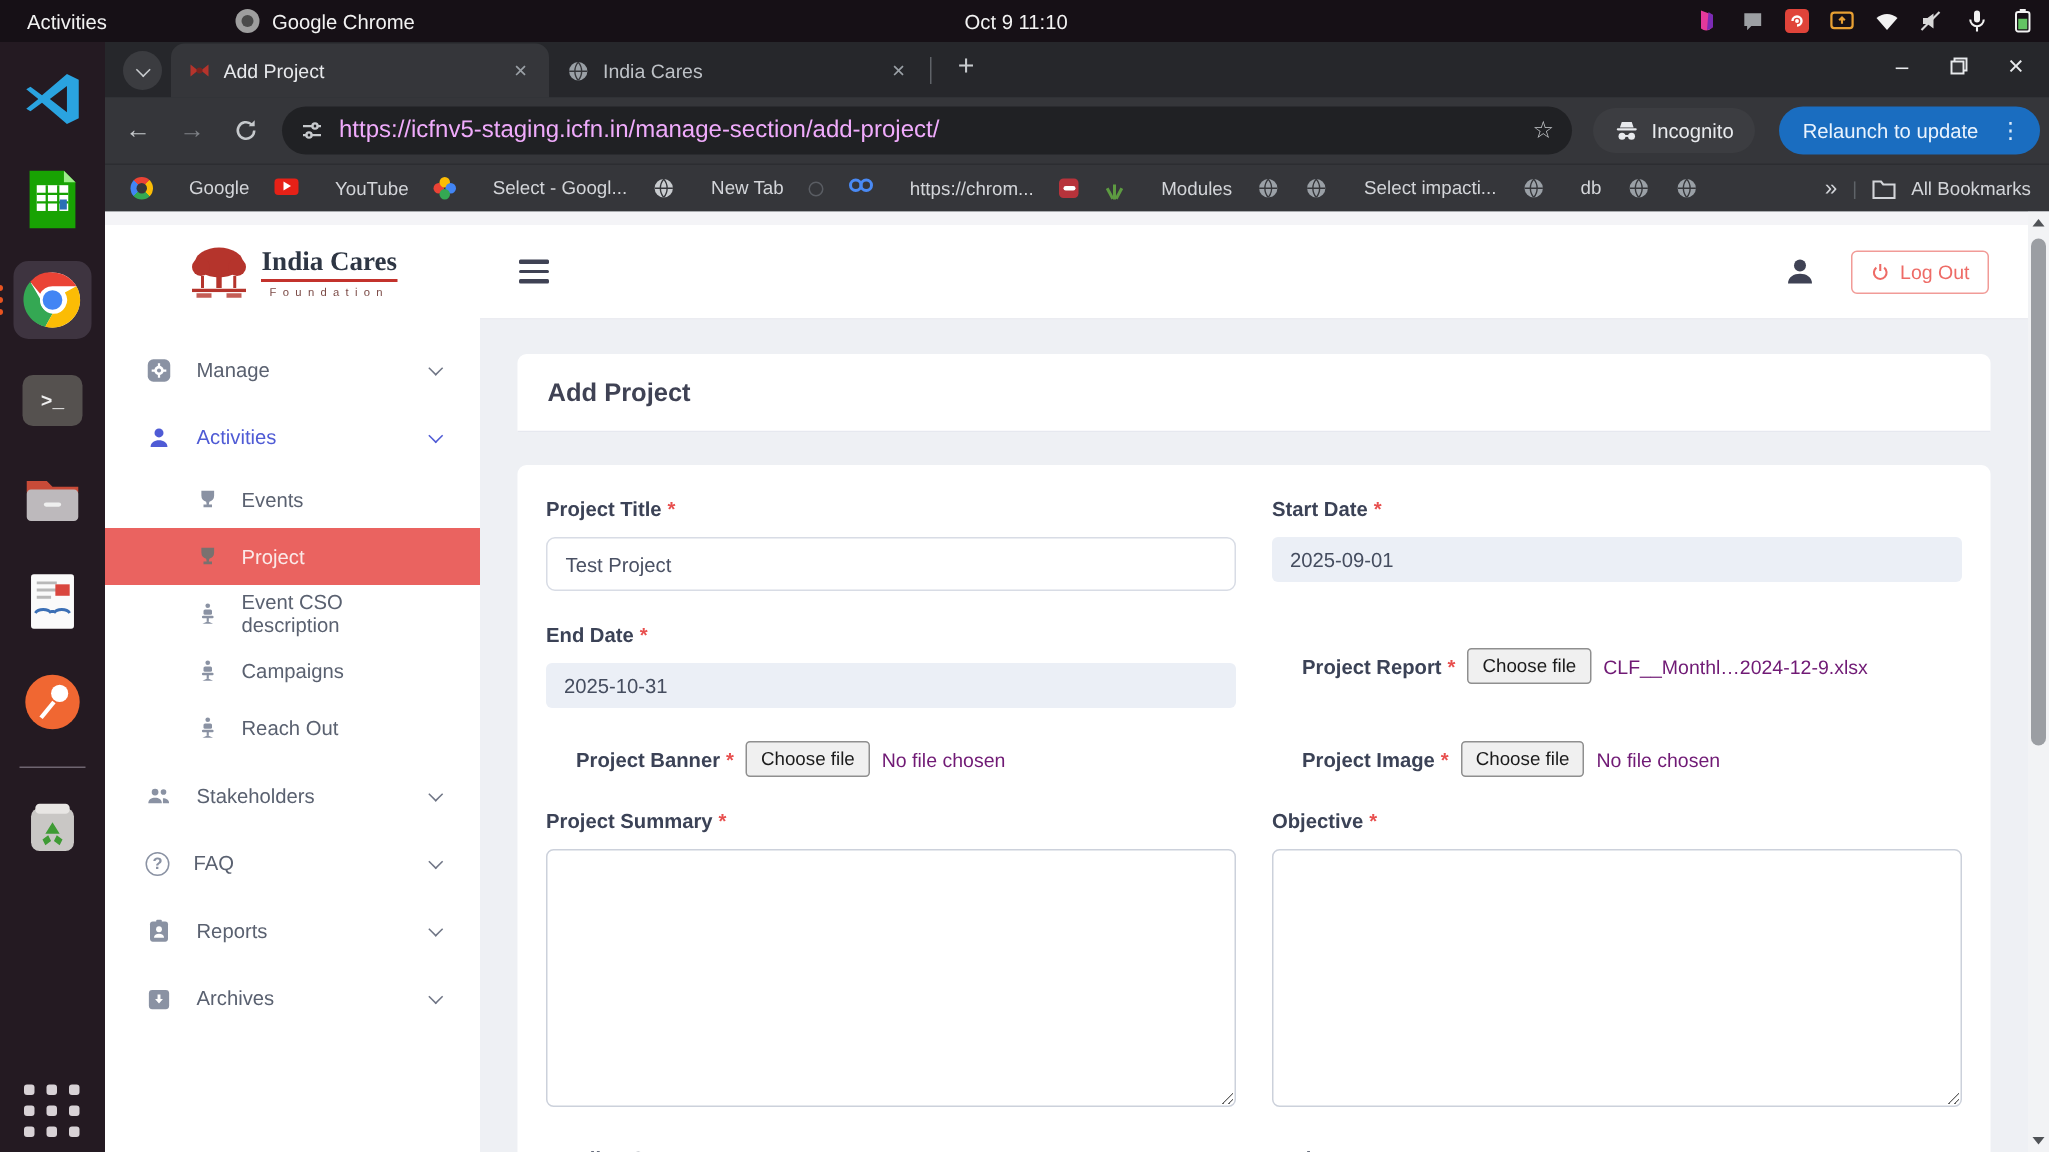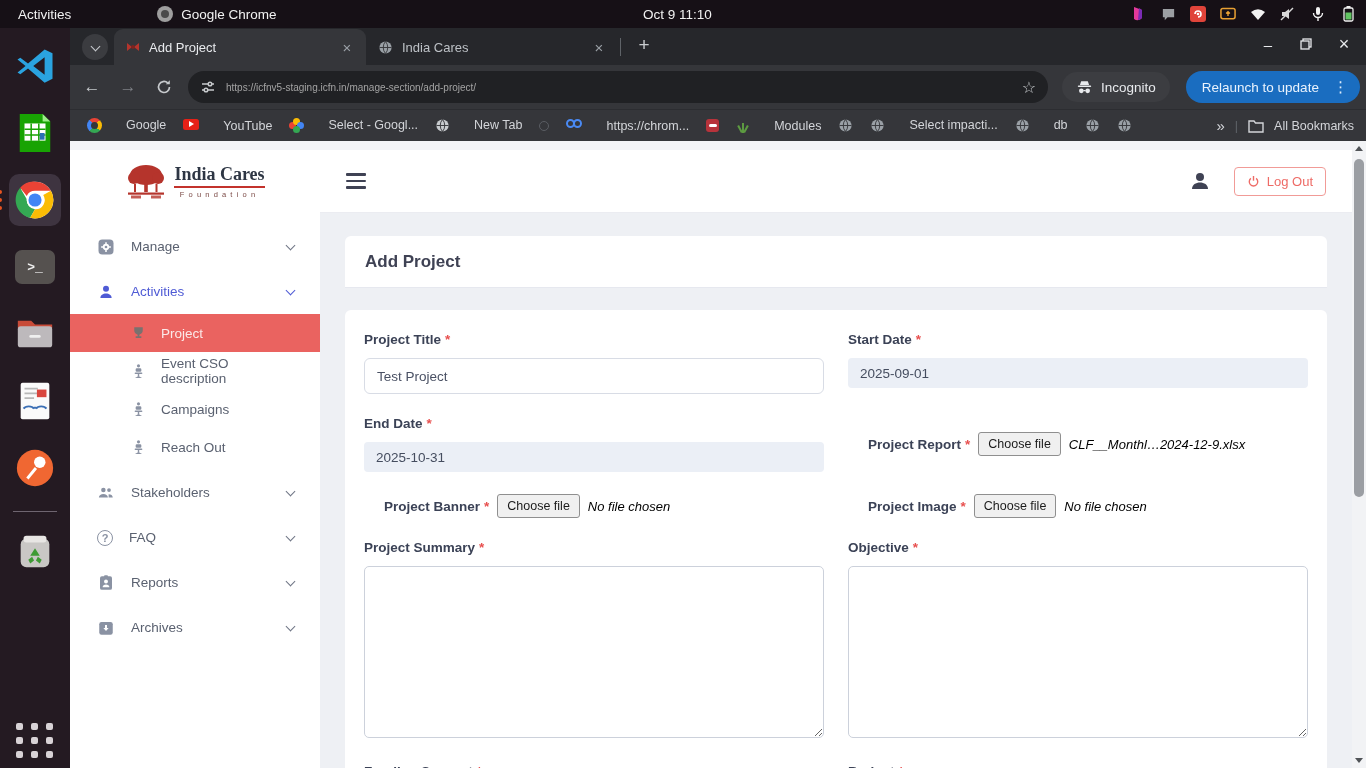--- a/index.html
+++ b/index.html
@@ -42,21 +42,21 @@
   .tab .x { color:#9aa0a6; font-size:15px; width:18px; height:18px; display:flex; align-items:center; justify-content:center; border-radius:50%; }
   .tab-sep { width:1px; height:18px; background:#5f6368; margin:0 4px 9px 2px; }
   .newtab-btn { color:#c8cbce; font-size:19px; margin:0 0 7px 6px; width:26px; height:26px; display:flex; align-items:center; justify-content:center; }
   .win-controls { position:absolute; right:14px; top:8px; display:flex; gap:22px; align-items:center; color:#e8eaed; }
   .win-controls .wc { width:16px; height:16px; display:flex; align-items:center; justify-content:center; font-size:15px; }
 
   .toolbar { position:absolute; left:0; top:37px; width:1296px; height:44px; background:#35363a; display:flex; align-items:center; }
   .nav-ic { font-size:17px; color:#c6c9cc; width:28px; height:28px; display:flex; align-items:center; justify-content:center; margin-left:8px; }
   .nav-ic.dim { color:#7e8186; }
   .omnibox { margin-left:10px; width:860px; height:32px; border-radius:16px; background:#202124; display:flex; align-items:center; padding:0 12px; gap:10px; }
-  .omnibox .url { color:#a3a3a3; font-size:10px; flex:1; white-space:nowrap; overflow:hidden; }
+  .omnibox .url { color:#f0abfc; font-size:16px; flex:1; white-space:nowrap; overflow:hidden; }
   .omnibox .star { color:#c6c9cc; font-size:16px; }
   .incog { margin-left:14px; height:30px; border-radius:15px; background:#3c3d41; display:flex; align-items:center; gap:8px; padding:0 14px; color:#e8eaed; font-size:13.5px; }
   .relaunch { margin-left:16px; height:32px; border-radius:16px; background:#1a6dc0; display:flex; align-items:center; gap:10px; padding:0 8px 0 16px; color:#eaf3fd; font-size:13.5px; }
   .relaunch .dots { font-size:15px; color:#dcebfa; padding:0 4px; }
 
   .bookmarks { position:absolute; left:0; top:81px; width:1296px; height:32px; background:#35363a; border-top:1px solid #2c2d31; display:flex; align-items:center; color:#d3d5d9; font-size:12.5px; }
   .bm { display:flex; gap:24px; margin-left:17px; white-space:nowrap; }
   .bm-right { position:absolute; right:12px; display:flex; align-items:center; gap:10px; }
   .globe16 { width:15px; height:15px; }
   .yt { width:16px; height:11px; background:#e62117; border-radius:2.5px; position:relative; }
@@ -110,21 +110,21 @@
   .title-card h1 { font-size:17px; font-weight:700; color:#3f4254; }
   .form-card { margin-top:22px; background:#fff; border-radius:6px; padding:22px 19px; height:520px; }
   .form-grid { display:grid; grid-template-columns:1fr 1fr; column-gap:24px; row-gap:22px; }
   .f-label { font-size:13.5px; font-weight:700; color:#3b4256; margin-bottom:11px; display:flex; gap:4px; }
   .req { color:#e8504f; }
   .txt-input { width:100%; height:36px; border:1px solid #d8dce5; border-radius:6px; padding:0 12px; font-size:13.5px; color:#4a5164; font-family:"Liberation Sans",sans-serif; background:#fff; }
   .date-input { width:100%; height:30px; border:none; border-radius:4px; padding:0 12px; font-size:13.5px; color:#454d5f; background:#ebeff6; font-family:"Liberation Sans",sans-serif; }
   .inline-file { display:flex; align-items:center; gap:8px; }
   .inline-file .f-label { margin-bottom:0;margin-left:20px; }
   .file-btn { font-size:12.5px; color:#1b1b1b; background:#f0f0f0; border:1px solid #8f8f8f; border-radius:3px; padding:4px 9px; font-family:"Liberation Sans",sans-serif; }
-  .file-name { font-size:13px; color:#000000;font-style:italic; }
+  .file-name { font-size:13px; color:#701a75; }
   .ta { width:100%; height:172px; border:1px solid #ccd1db; border-radius:5px; resize:both; font-family:"Liberation Sans",sans-serif; font-size:13.5px; padding:8px 10px; color:#4a5164; }
 
   
   .pg-scroll { position:absolute; right:0; top:0; width:14px; height:627px; background:#f2f3f5; }
   .pg-scroll .arr { position:absolute; left:0; width:14px; height:15px; display:flex; align-items:center; justify-content:center; }
   .tri-up { width:0; height:0; border-left:4px solid transparent; border-right:4px solid transparent; border-bottom:5px solid #505357; }
   .tri-dn { width:0; height:0; border-left:4px solid transparent; border-right:4px solid transparent; border-top:5px solid #505357; }
   .pg-thumb { position:absolute; left:2px; top:18px; width:10px; height:338px; border-radius:6px; background:#9b9ea3; }
 </style>
 </head>
@@ -482,20 +482,26 @@
 
           <div class="side-item blue">
             <svg viewBox="0 0 24 24" fill="#4f5bd5">
                 <circle cx="12" cy="7.5" r="4"></circle>
                 <path d="M4.5 20c0-4 3.5-6 7.5-6s7.5 2 7.5 6z"></path>
               </svg>
             <span class="lbl">Activities</span>
             <span class="chev blue"></span>
           </div>
 
+          <div class="side-sub">
+            <svg viewBox="0 0 24 24" fill="#8a92a3">
+                <path d="M6 3h12v4.5a6 6 0 0 1-4.5 5.8l-.5 2.7h3v2.5H8V16h3l-.5-2.7A6 6 0 0 1 6 7.5z"></path>
+              </svg>
+            <span class="lbl">Events</span>
+          </div>
 
           <div class="side-sub active">
             <svg viewBox="0 0 24 24" fill="#79716f">
                 <path d="M6 3h12v4.5a6 6 0 0 1-4.5 5.8l-.5 2.7h3v2.5H8V16h3l-.5-2.7A6 6 0 0 1 6 7.5z"></path>
               </svg>
             <span class="lbl">Project</span>
           </div>
 
           <div class="side-sub">
             <svg viewBox="0 0 24 24" fill="#8a92a3">

